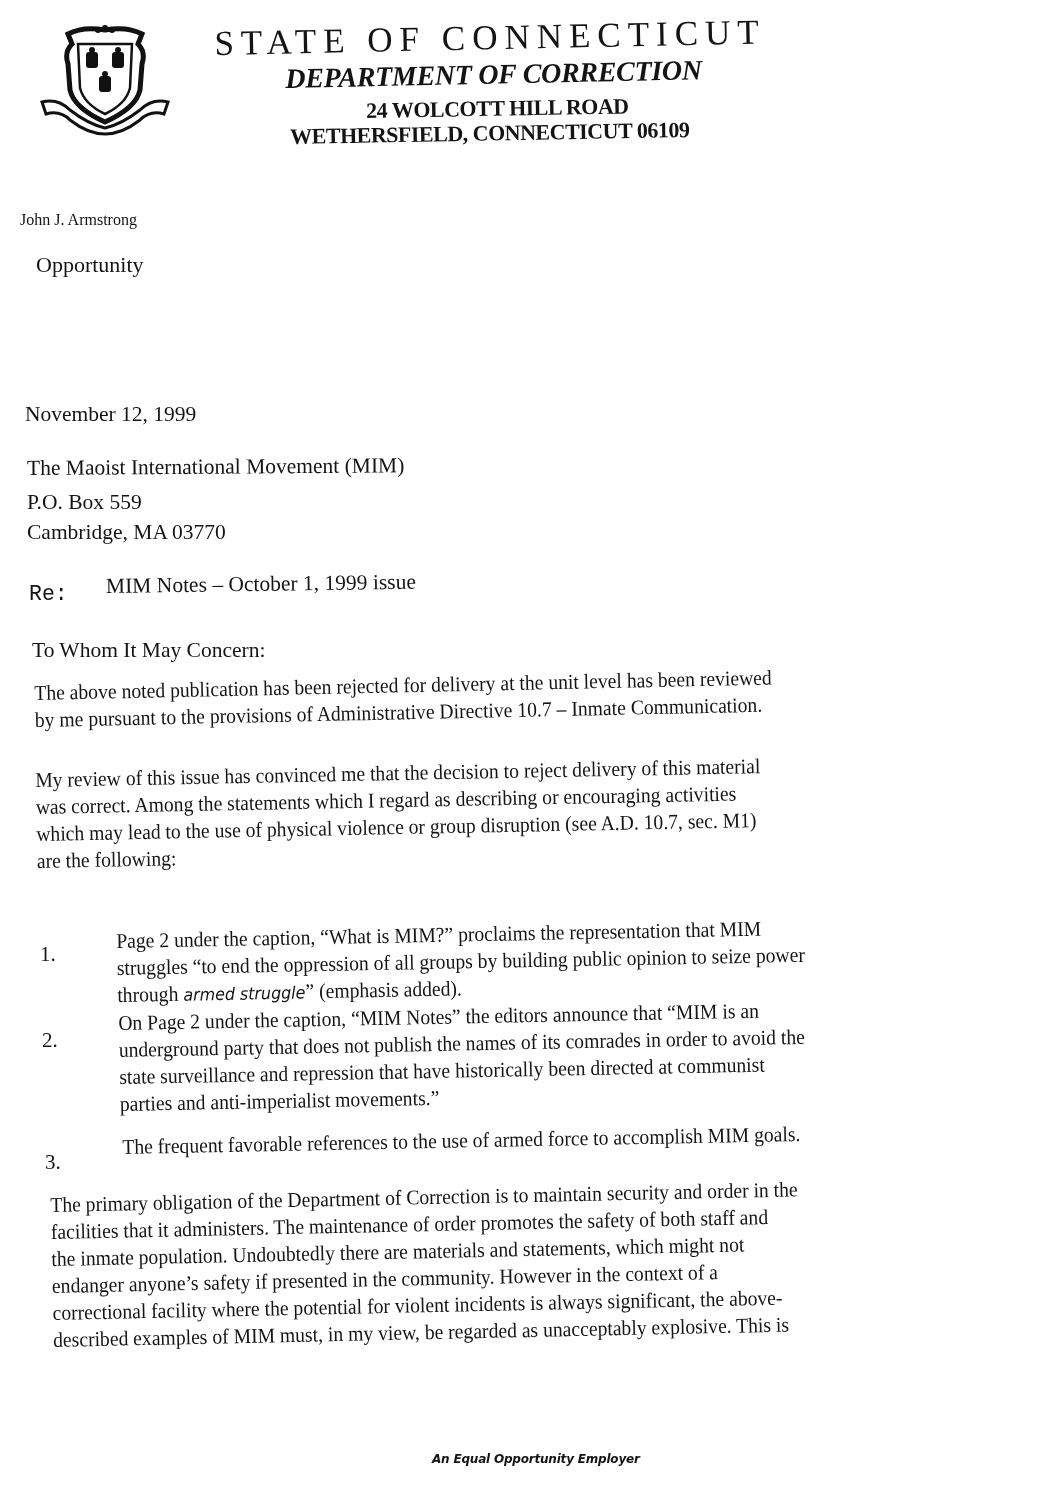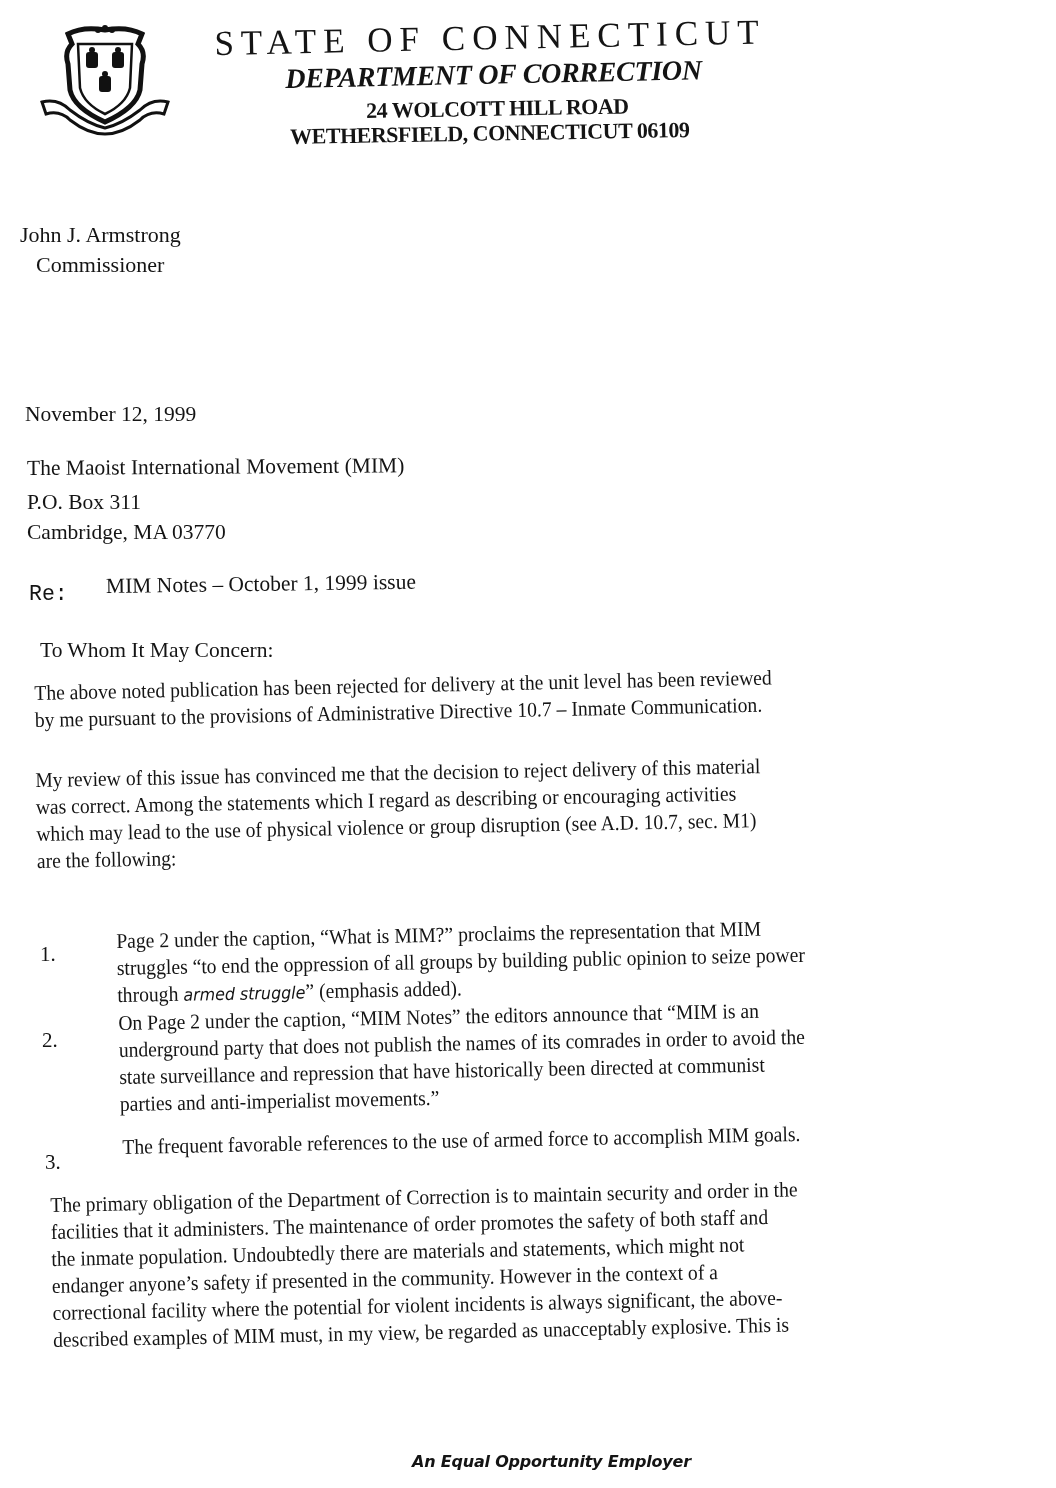--- a/index.html
+++ b/index.html
@@ -18,28 +18,28 @@
     transform: rotate(-1.2deg); transform-origin: left top; white-space: nowrap; letter-spacing: -0.3px;
   }
   .hdr-road {
     left: 366px; top: 98px; font-size: 22px; font-weight: bold;
     transform: rotate(-1deg); transform-origin: left top; white-space: nowrap; letter-spacing: -0.5px;
   }
   .hdr-city {
     left: 290px; top: 124px; font-size: 22px; font-weight: bold;
     transform: rotate(-1deg); transform-origin: left top; white-space: nowrap; letter-spacing: -0.5px;
   }
-  .sender-name { left: 20px; top: 222px; font-size: 22px; }
+  .sender-name { left: 20px; top: 211px; font-size: 16px; }
   .sender-title { left: 36px; top: 252px; font-size: 22px; }
   .line { font-size: 21.5px; white-space: nowrap; transform-origin: left center; }
   .para { white-space: nowrap; font-size: 21px; transform-origin: left top; }
   .para div { height: 27px; line-height: 27px; }
   .list-num { font-size: 21px; }
   .footer {
-    left: 412px; top: 1452px; font-size: 16px; font-style: italic; font-weight: bold;
+    left: 432px; top: 1452px; font-size: 12px; font-style: italic; font-weight: bold;
     font-family: "DejaVu Sans", sans-serif; letter-spacing: -0.2px; white-space: nowrap;
   }
   em.emph { font-family: "DejaVu Sans", sans-serif; font-style: italic; font-size: 17px; }
 </style>
 </head>
 <body>
 
 <svg class="abs seal" viewBox="0 0 134 112">
   <path d="M30 10 Q45 2 67 6 Q89 2 104 10 L100 20 Q108 28 104 40 L102 66 Q98 84 67 98 Q36 84 32 66 L30 40 Q26 28 34 20 Z" fill="none" stroke="#111" stroke-width="5"></path>
   <path d="M40 20 L94 20 L92 64 Q88 80 67 90 Q46 80 42 64 Z" fill="none" stroke="#111" stroke-width="2.5"></path>
@@ -56,32 +56,32 @@
   </g>
   <path d="M4 78 Q20 74 32 86 Q50 100 67 104 Q84 100 102 86 Q114 74 130 78 L126 90 Q112 86 102 96 Q84 110 67 110 Q50 110 32 96 Q22 86 8 90 Z" fill="#fff" stroke="#111" stroke-width="3"></path>
 </svg>
 
 <div class="abs hdr-state">STATE OF CONNECTICUT</div>
 <div class="abs hdr-dept">DEPARTMENT OF CORRECTION</div>
 <div class="abs hdr-road">24 WOLCOTT HILL ROAD</div>
 <div class="abs hdr-city">WETHERSFIELD, CONNECTICUT  06109</div>
 
 <div class="abs sender-name">John J. Armstrong</div>
-<div class="abs sender-title">Commissioner</div>
+<div class="abs sender-title">Opportunity</div>
 
 <div class="abs line" style="left:25px; top:402px;">November 12, 1999</div>
 
 <div class="abs line" style="left:27px; top:456px; transform:rotate(-0.4deg);">The Maoist International Movement (MIM)</div>
-<div class="abs line" style="left:27px; top:490px;">P.O. Box 311</div>
+<div class="abs line" style="left:27px; top:490px;">P.O. Box 559</div>
 <div class="abs line" style="left:27px; top:520px;">Cambridge, MA 03770</div>
 
 <div class="abs line" style="left:29px; top:582px;font-family:Liberation Mono, monospace;">Re:</div>
 <div class="abs line" style="left:106px; top:574px; transform:rotate(-0.8deg);">MIM Notes – October 1, 1999 issue</div>
 
-<div class="abs line" style="left:32px; top:638px;margin-left:8px;">To Whom It May Concern:</div>
+<div class="abs line" style="left:32px; top:638px;">To Whom It May Concern:</div>
 
 <div class="abs para" style="left:34px; top:680px; transform:rotate(-1.2deg) scaleX(0.935);">
   <div>The above noted publication has been rejected for delivery at the unit level has been reviewed</div>
   <div>by me pursuant to the provisions of Administrative Directive 10.7 – Inmate Communication.</div>
 </div>
 
 <div class="abs para" style="left:35px; top:767px; transform:rotate(-1.1deg) scaleX(0.935);">
   <div>My review of this issue has convinced me that the decision to reject delivery of this material</div>
   <div>was correct.  Among the statements which I regard as describing or encouraging activities</div>
   <div>which may lead to the use of physical violence or group disruption (see A.D. 10.7, sec. M1)</div>

